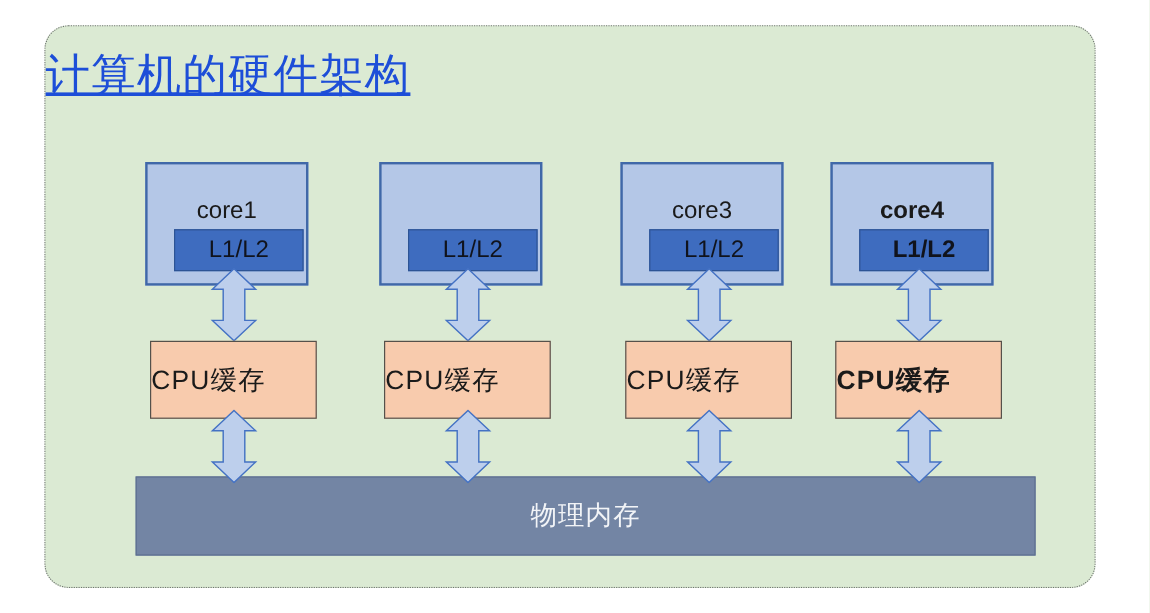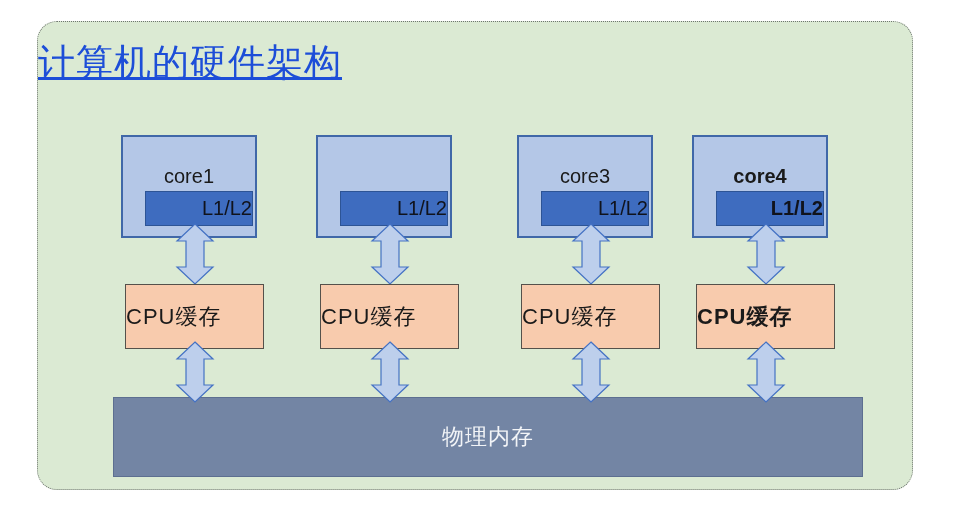--- a/index.html
+++ b/index.html
@@ -22,21 +22,21 @@
     background:var(--canvas-bg);
     border:1.5px dotted var(--canvas-border);
     border-radius:20px;
   }
   .title{
     position:absolute;top:16px;left:0;width:100%;
     text-align:left;font-size:37px;color:#1d4ed8;
     letter-spacing:1px;white-space:nowrap;text-decoration:underline;
   }
   .memory-bar{
-    position:absolute;left:75px;top:375px;width:750px;height:80px;
+    position:absolute;left:75px;top:375px;width:750px;height:66px;
     background:var(--memory-fill);
     border:1px solid var(--memory-border);
     z-index:1;
     display:flex;align-items:center;justify-content:center;
   }
   .memory-bar .label{
     color:#f2f4f7;font-size:22px;letter-spacing:1px;
   }
   .column{
     position:absolute;top:113px;width:140px;height:270px;z-index:2;
@@ -48,21 +48,21 @@
     border:2px solid var(--core-border);
   }
   .core-label{
     position:absolute;top:12px;left:0;width:100%;
     text-align:center;font-size:20px;color:#1a1a1a;margin-top:16px;
   }
   .l1l2-box{
     position:absolute;left:22px;top:54px;width:108px;height:35px;
     background:var(--l1l2-fill);
     border:1px solid var(--l1l2-border);
-    display:flex;align-items:center;justify-content:flex-end;
+    display:flex;align-items:center;justify-content:center;
   }
   .l1l2-box .label{font-size:20px;color:#10131c;}
   .arrow{position:absolute;left:56px;width:40px;height:62px;}
   .arrow.a1{top:88px;}
   .arrow.a2{top:206px;}
   .arrow polygon{
     fill:var(--arrow-fill);
     stroke:var(--arrow-stroke);
     stroke-width:1.2;
   }

